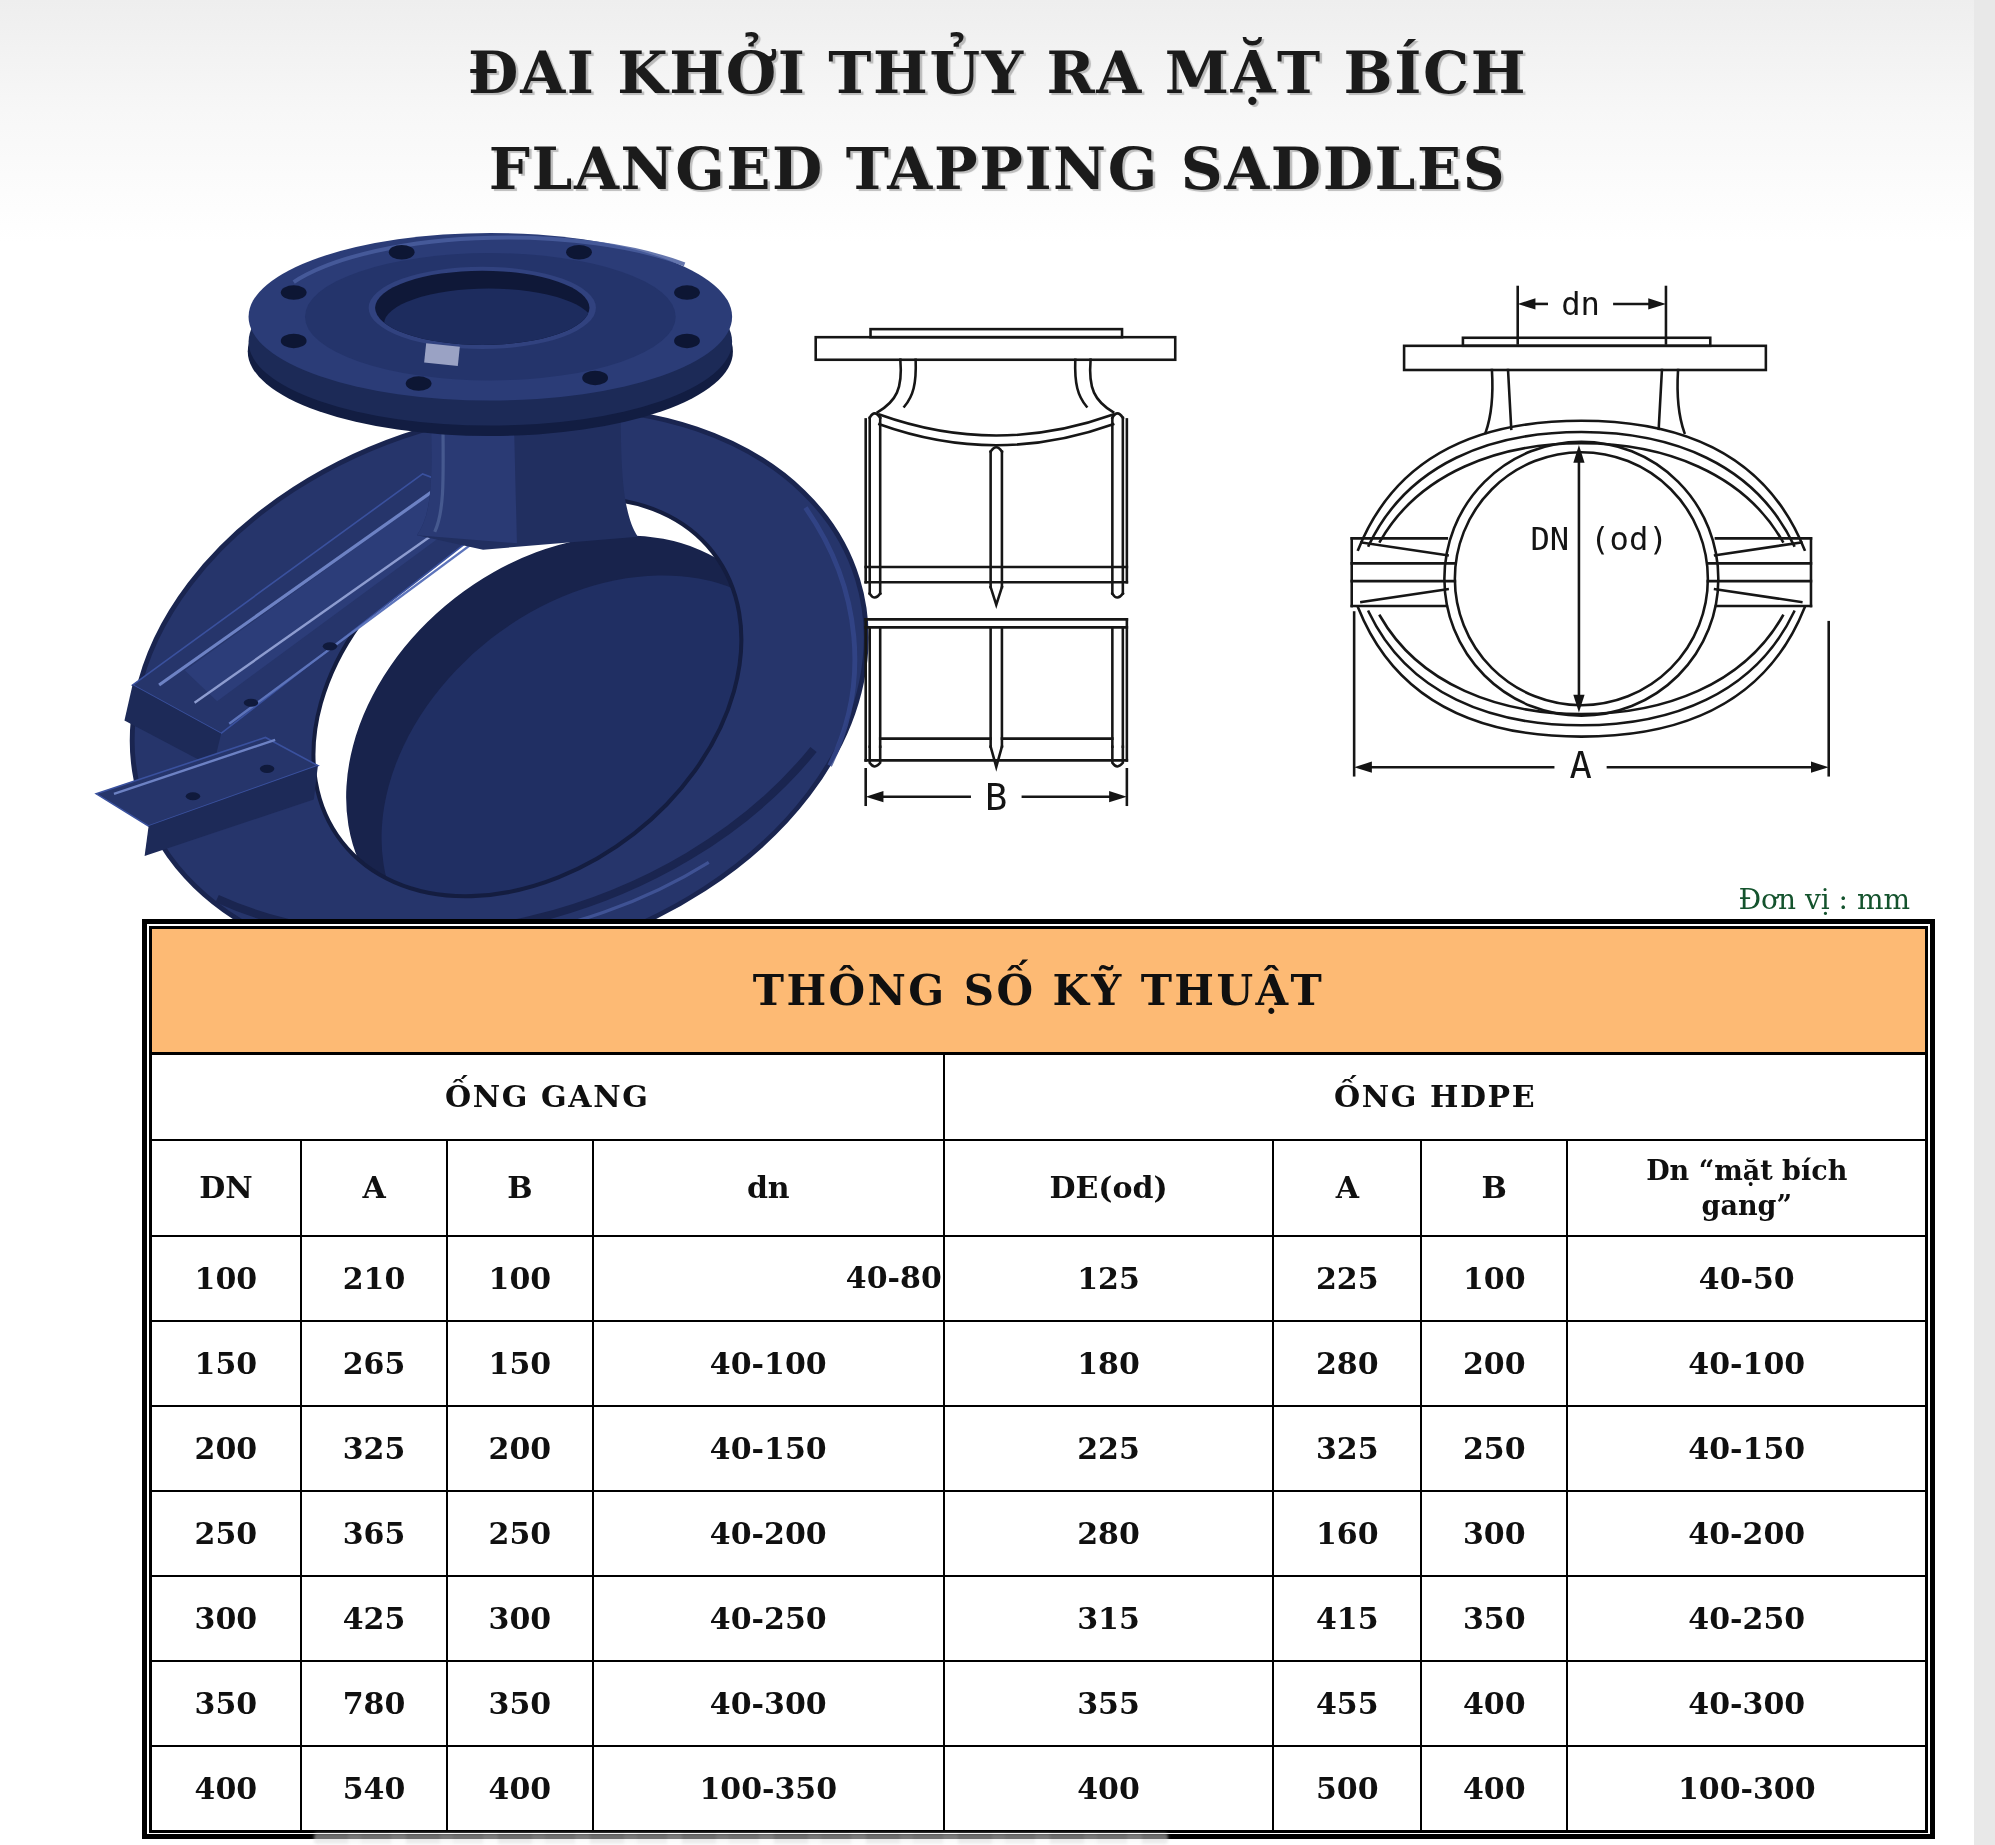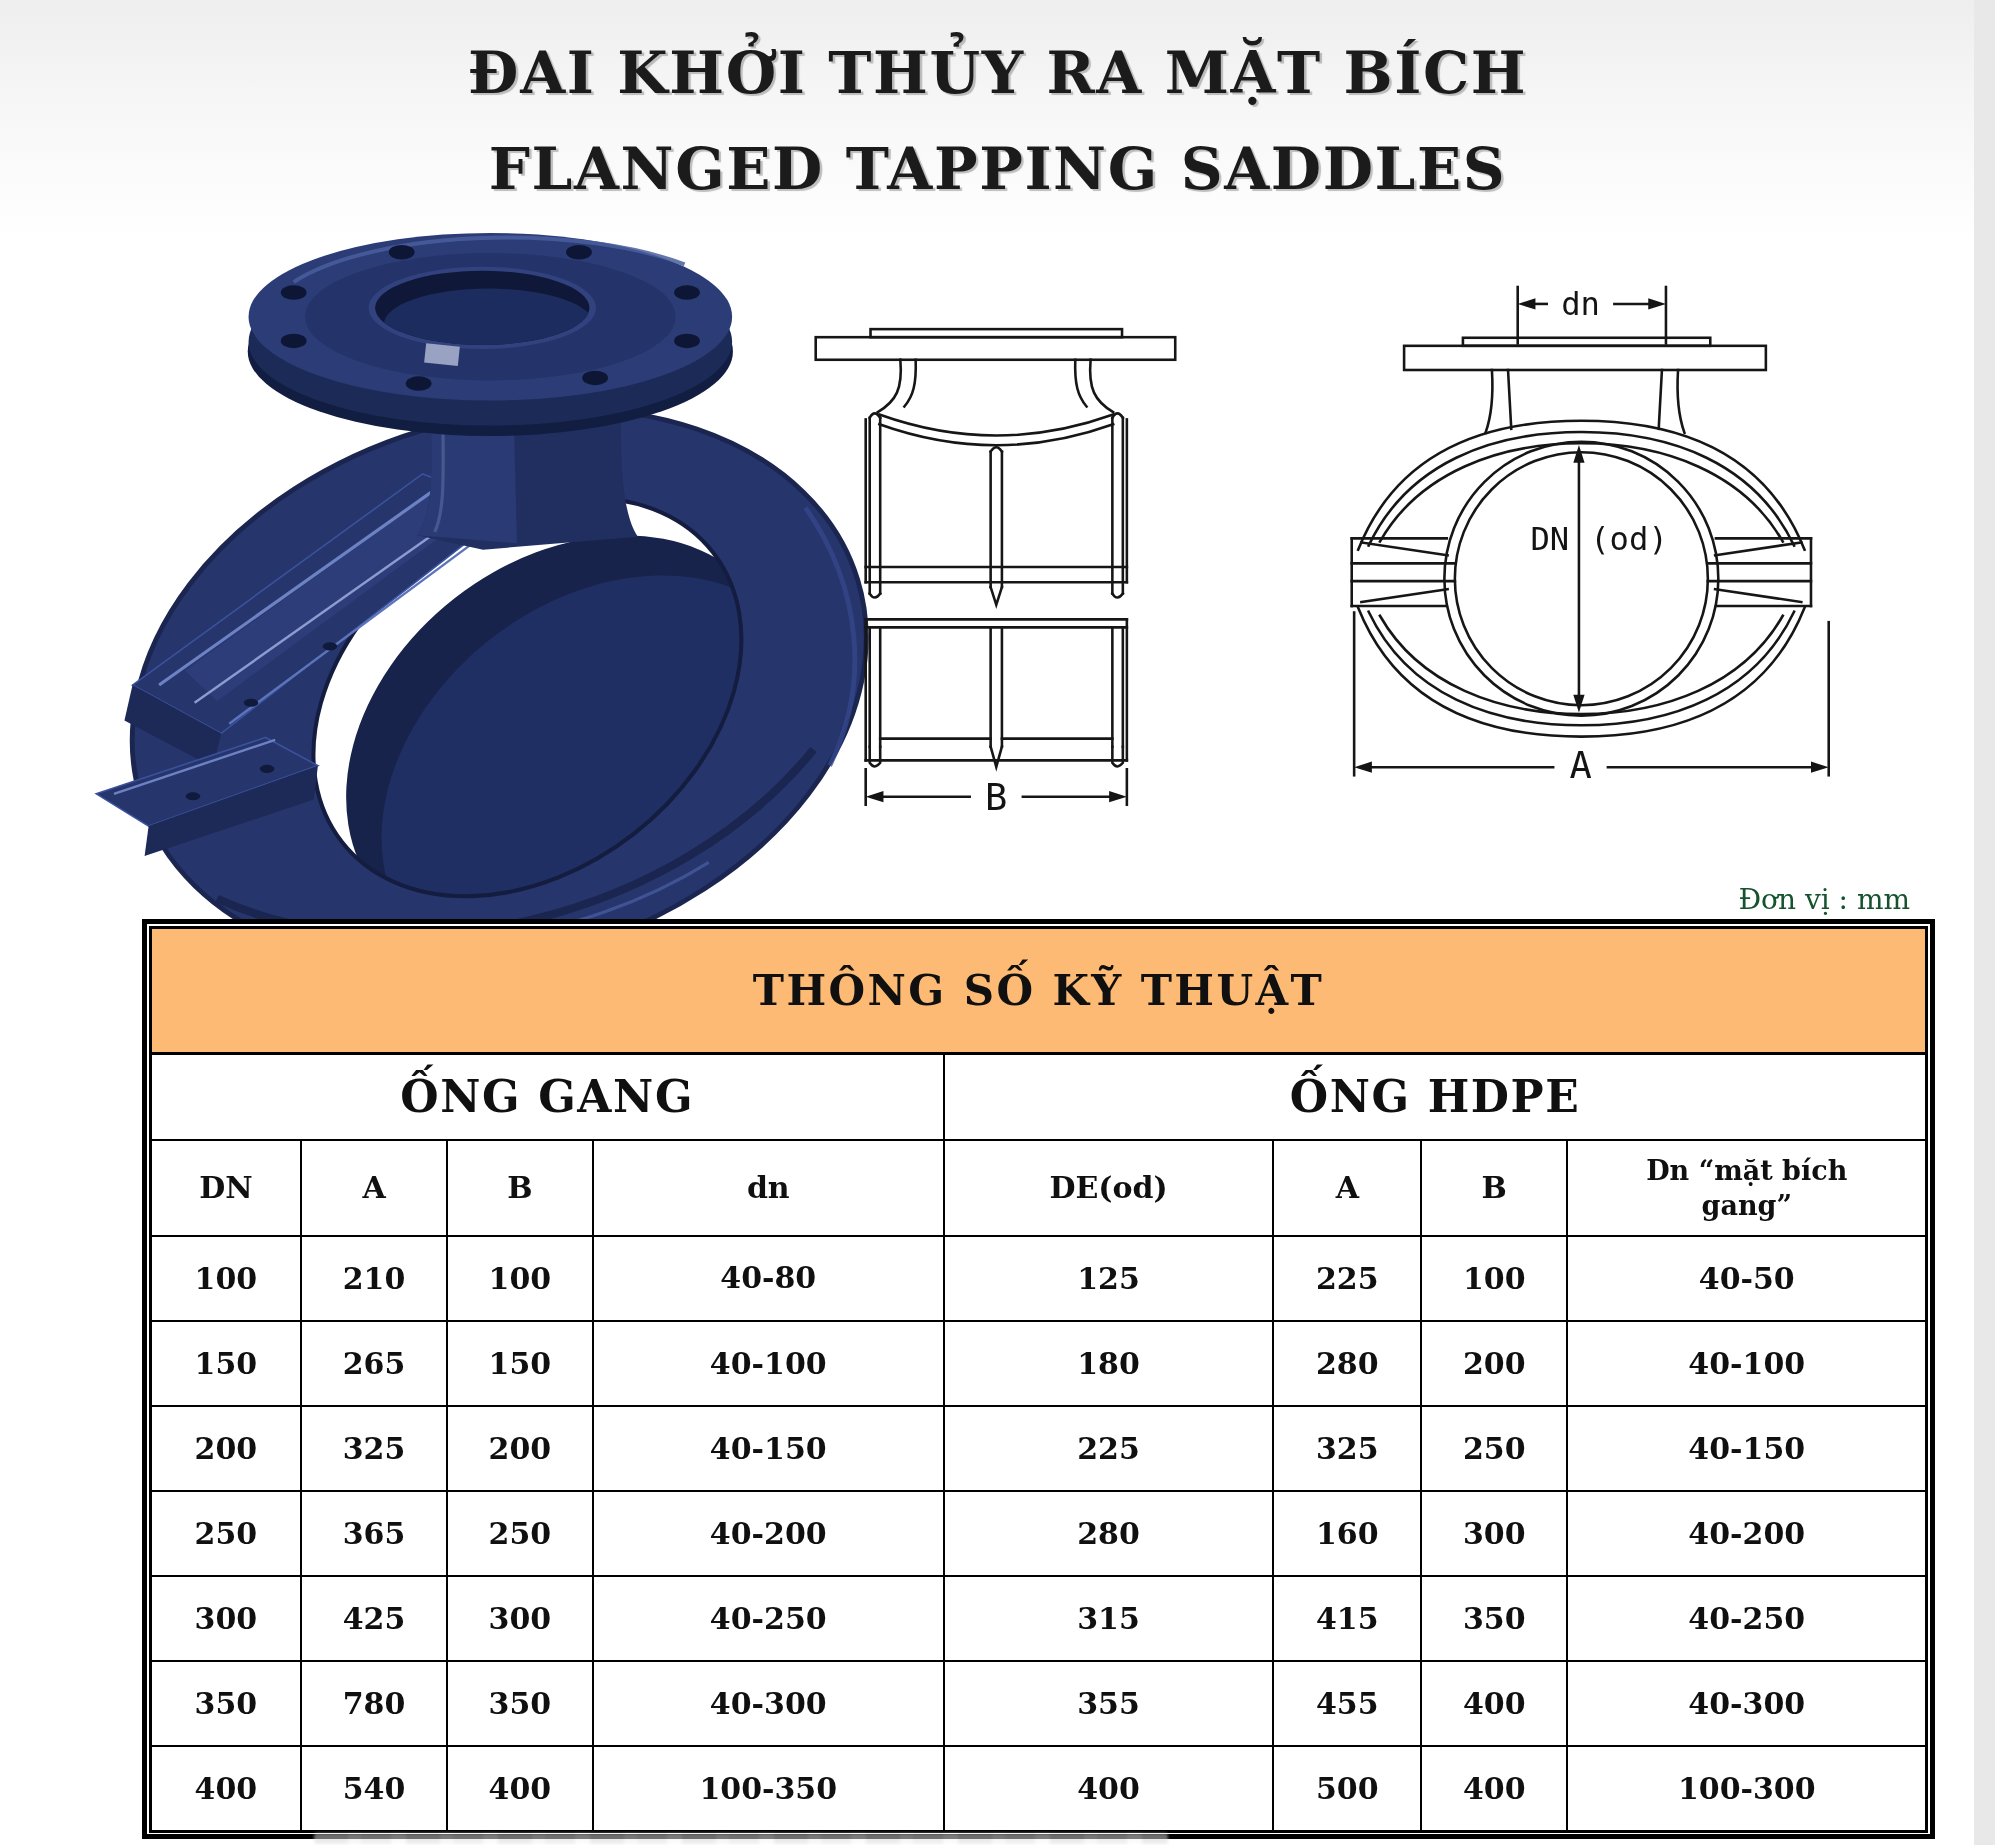--- a/index.html
+++ b/index.html
@@ -15,26 +15,26 @@
   .t1{top:39px;} .t2{top:135px;}
   .fig{position:absolute;}
   .unit-note{position:absolute;left:1604px;top:883px;width:306px;text-align:right;
     font-size:28px;color:#14532d;}
   .tbl-outer{position:absolute;left:142px;top:919px;width:1783px;border:5.6px solid #000;background:#fff;}
   .tbl-inner{border:1.6px solid #000;margin:1.6px;}
   table.spec{border-collapse:collapse;table-layout:fixed;width:100%;}
   table.spec td{border:2.4px solid #000;text-align:center;vertical-align:middle;
     font-weight:bold;color:#101010;overflow:hidden;}
   tr.t-title td{height:121px;background:#fdba74;font-size:42px;letter-spacing:2.4px;border-bottom-width:3.2px;}
-  tr.t-sec td{height:82px;font-size:44px;letter-spacing:1.6px;}
+  tr.t-sec td{height:82px;font-size:30px;letter-spacing:1.6px;}
   tr.t-cols td{height:92px;font-size:30px;}
   tr.t-cols td.col-7{font-size:27px;line-height:1.3;padding:0 38px;}
   tr.t-data td{height:81px;font-size:30px;}
   td.range{vertical-align:top;}
-  td.range.mid{vertical-align:middle;padding-top:0;}
+  td.range.mid{vertical-align:middle;padding-top:0;text-align:right;}
   .cad{stroke:#161616;stroke-width:3.2;fill:none;stroke-linecap:square;}
   .cad-txt{font-family:"DejaVu Sans Mono","Liberation Mono",monospace;fill:#141414;stroke:none;}
   .arr{fill:#141414;stroke:none;}
   .footer-artifact{position:absolute;left:314px;top:1833px;width:854px;height:11.3px;opacity:.5;
     filter:blur(1.6px);border-radius:3.2px;
     background:repeating-linear-gradient(90deg,#d9d9d9 0 34px,#efefef 34px 47px,#e0e0e0 47px 77px,#f6f6f6 77px 92px);}
 </style>
 </head>
 <body>
 

